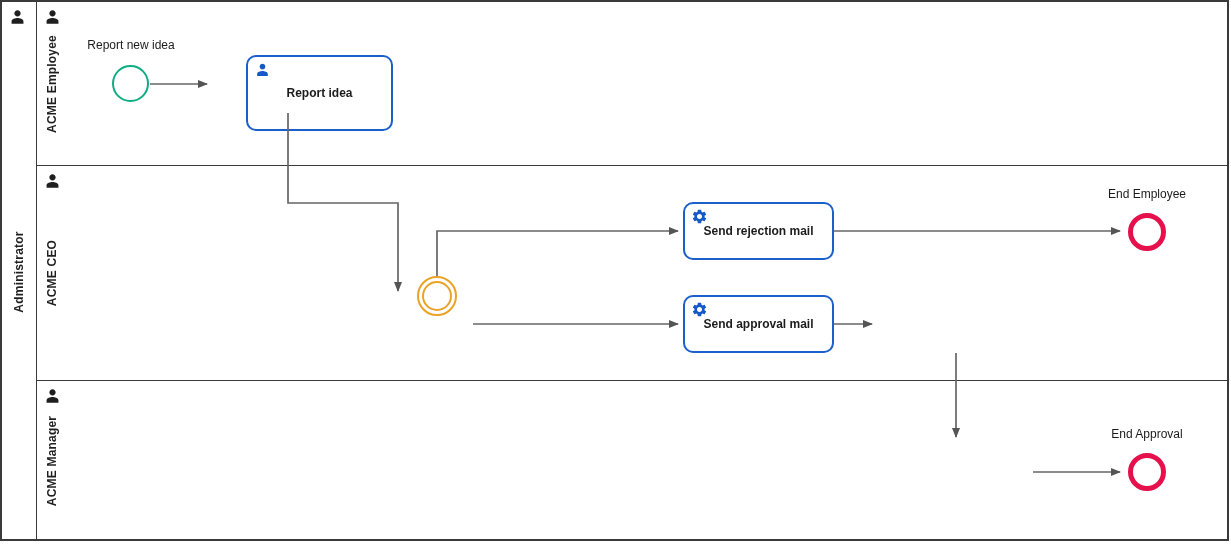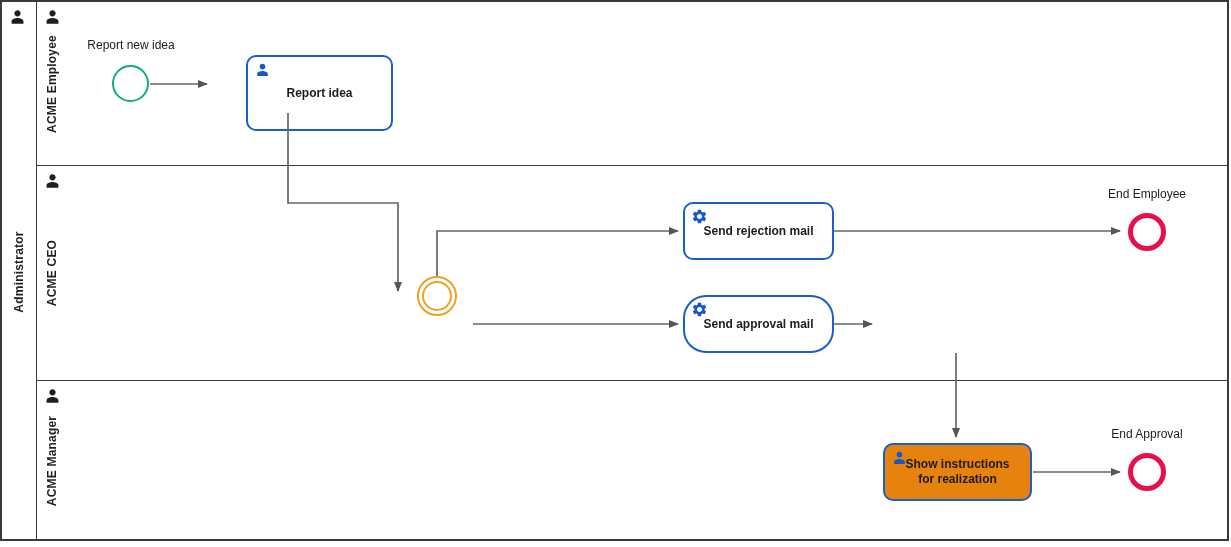--- a/index.html
+++ b/index.html
@@ -130,38 +130,30 @@
 
   <div class="task node" style="left:683px;top:202px;width:151px;height:58px;">
     <span class="node-icon">
       <svg viewBox="0 0 24 24">
           <path d="M19.14,12.94c0.04-0.3,0.06-0.61,0.06-0.94c0-0.32-0.02-0.64-0.07-0.94l2.03-1.58c0.18-0.14,0.23-0.41,0.12-0.61 l-1.92-3.32c-0.12-0.22-0.37-0.29-0.59-0.22l-2.39,0.96c-0.5-0.38-1.03-0.7-1.62-0.94L14.4,2.81c-0.04-0.24-0.24-0.41-0.48-0.41 h-3.84c-0.24,0-0.43,0.17-0.47,0.41L9.25,5.35C8.66,5.59,8.12,5.92,7.63,6.29L5.24,5.33c-0.22-0.08-0.47,0-0.59,0.22L2.74,8.87 C2.62,9.08,2.66,9.34,2.86,9.48l2.03,1.58C4.84,11.36,4.8,11.69,4.8,12s0.02,0.64,0.07,0.94l-2.03,1.58 c-0.18,0.14-0.23,0.41-0.12,0.61l1.92,3.32c0.12,0.22,0.37,0.29,0.59,0.22l2.39-0.96c0.5,0.38,1.03,0.7,1.62,0.94l0.36,2.54 c0.05,0.24,0.24,0.41,0.48,0.41h3.84c0.24,0,0.44-0.17,0.47-0.41l0.36-2.54c0.59-0.24,1.13-0.56,1.62-0.94l2.39,0.96 c0.22,0.08,0.47,0,0.59-0.22l1.92-3.32c0.12-0.22,0.07-0.47-0.12-0.61L19.14,12.94z M12,15.6c-1.98,0-3.6-1.62-3.6-3.6 s1.62-3.6,3.6-3.6s3.6,1.62,3.6,3.6S13.98,15.6,12,15.6z"></path>
         </svg>
     </span>
     <span>Send rejection mail</span>
   </div>
 
-  <div class="task node" style="left:683px;top:295px;width:151px;height:58px;border-radius:23px;">
+  <div class="task node" style="left:683px;top:295px;width:151px;height:58px;">
     <span class="node-icon">
       <svg viewBox="0 0 24 24">
           <path d="M19.14,12.94c0.04-0.3,0.06-0.61,0.06-0.94c0-0.32-0.02-0.64-0.07-0.94l2.03-1.58c0.18-0.14,0.23-0.41,0.12-0.61 l-1.92-3.32c-0.12-0.22-0.37-0.29-0.59-0.22l-2.39,0.96c-0.5-0.38-1.03-0.7-1.62-0.94L14.4,2.81c-0.04-0.24-0.24-0.41-0.48-0.41 h-3.84c-0.24,0-0.43,0.17-0.47,0.41L9.25,5.35C8.66,5.59,8.12,5.92,7.63,6.29L5.24,5.33c-0.22-0.08-0.47,0-0.59,0.22L2.74,8.87 C2.62,9.08,2.66,9.34,2.86,9.48l2.03,1.58C4.84,11.36,4.8,11.69,4.8,12s0.02,0.64,0.07,0.94l-2.03,1.58 c-0.18,0.14-0.23,0.41-0.12,0.61l1.92,3.32c0.12,0.22,0.37,0.29,0.59,0.22l2.39-0.96c0.5,0.38,1.03,0.7,1.62,0.94l0.36,2.54 c0.05,0.24,0.24,0.41,0.48,0.41h3.84c0.24,0,0.44-0.17,0.47-0.41l0.36-2.54c0.59-0.24,1.13-0.56,1.62-0.94l2.39,0.96 c0.22,0.08,0.47,0,0.59-0.22l1.92-3.32c0.12-0.22,0.07-0.47-0.12-0.61L19.14,12.94z M12,15.6c-1.98,0-3.6-1.62-3.6-3.6 s1.62-3.6,3.6-3.6s3.6,1.62,3.6,3.6S13.98,15.6,12,15.6z"></path>
         </svg>
     </span>
     <span>Send approval mail</span>
   </div>
 
 
-  <div class="task highlight node" style="left:883px;top:443px;width:149px;height:58px;">
-    <span class="node-icon">
-      <svg viewBox="0 0 24 24">
-          <path d="M12 12c2.2 0 4-1.8 4-4s-1.8-4-4-4-4 1.8-4 4 1.8 4 4 4zm0 2c-2.7 0-7.5 1.3-7.5 4v3h15v-3c0-2.7-4.8-4-7.5-4z"></path>
-        </svg>
-    </span>
-    <span>Show instructions for realization</span>
-  </div>
 
   <div class="event-label" style="left:1067px;top:187px;width:160px;">End Employee</div>
   <div class="event end node" style="left:1128px;top:213px;"></div>
 
   <div class="event-label" style="left:1067px;top:427px;width:160px;">End Approval</div>
   <div class="event end node" style="left:1128px;top:453px;"></div>
 
 </div>
 
 </body></html>

